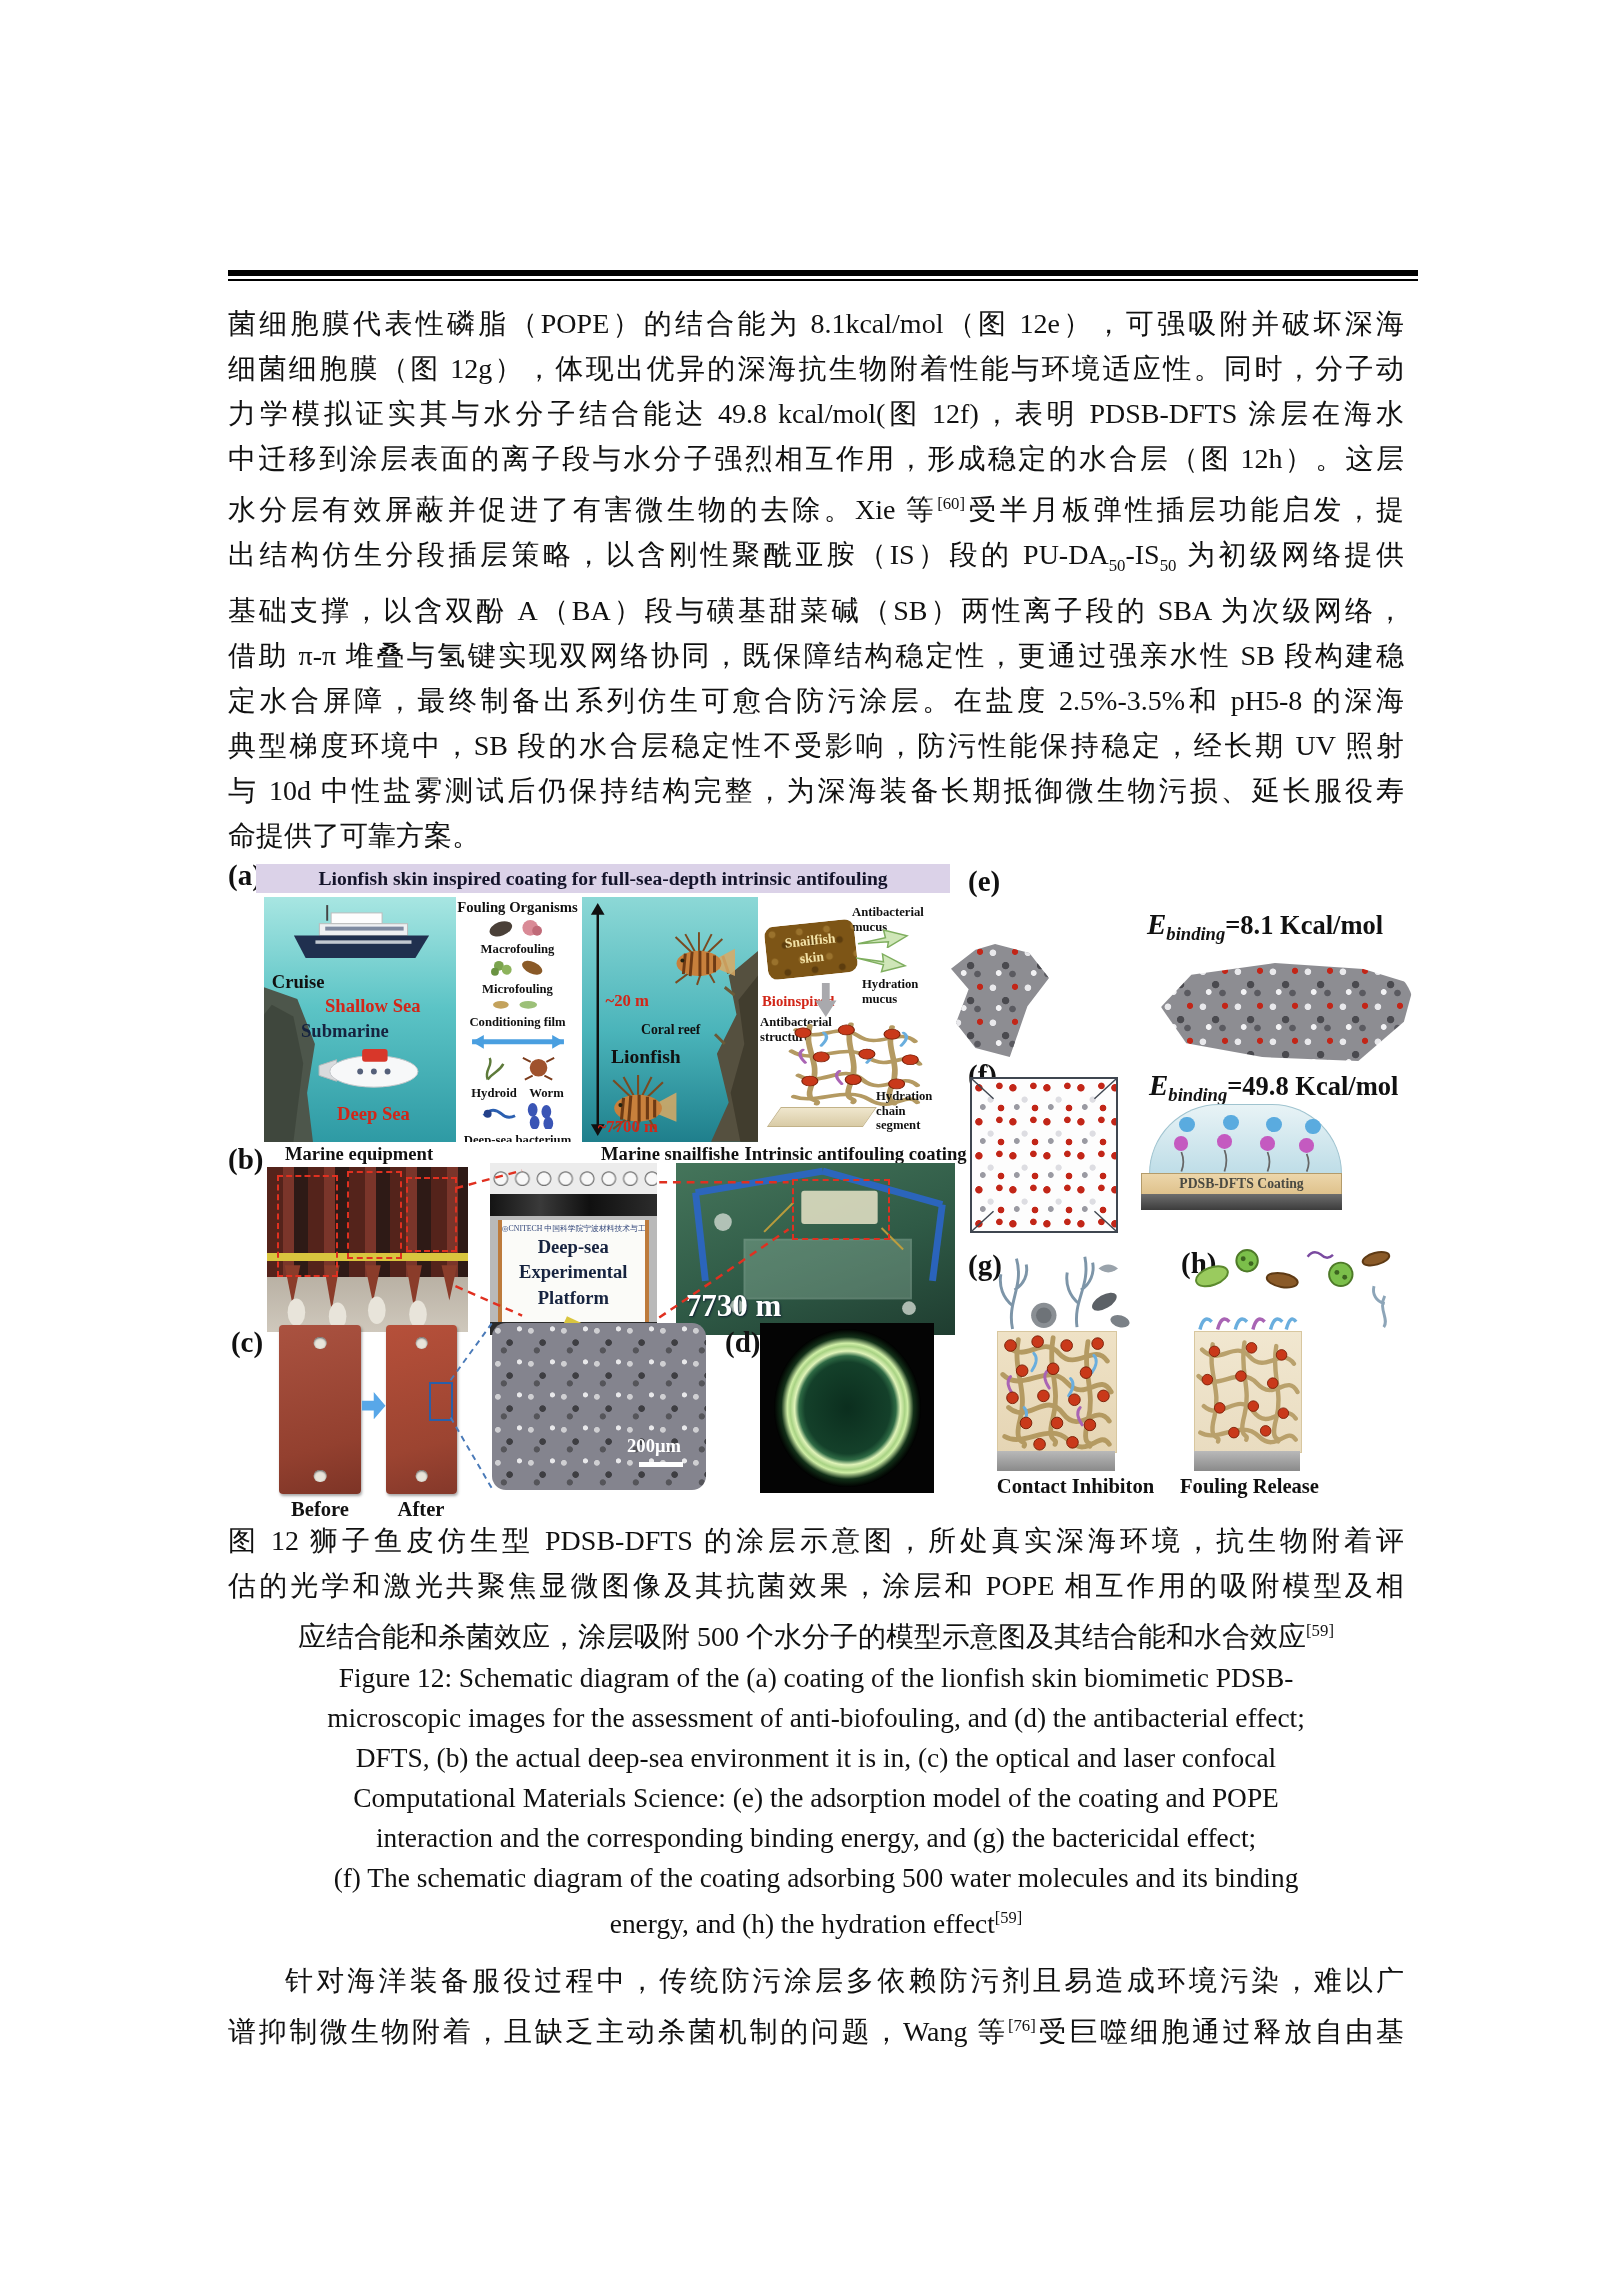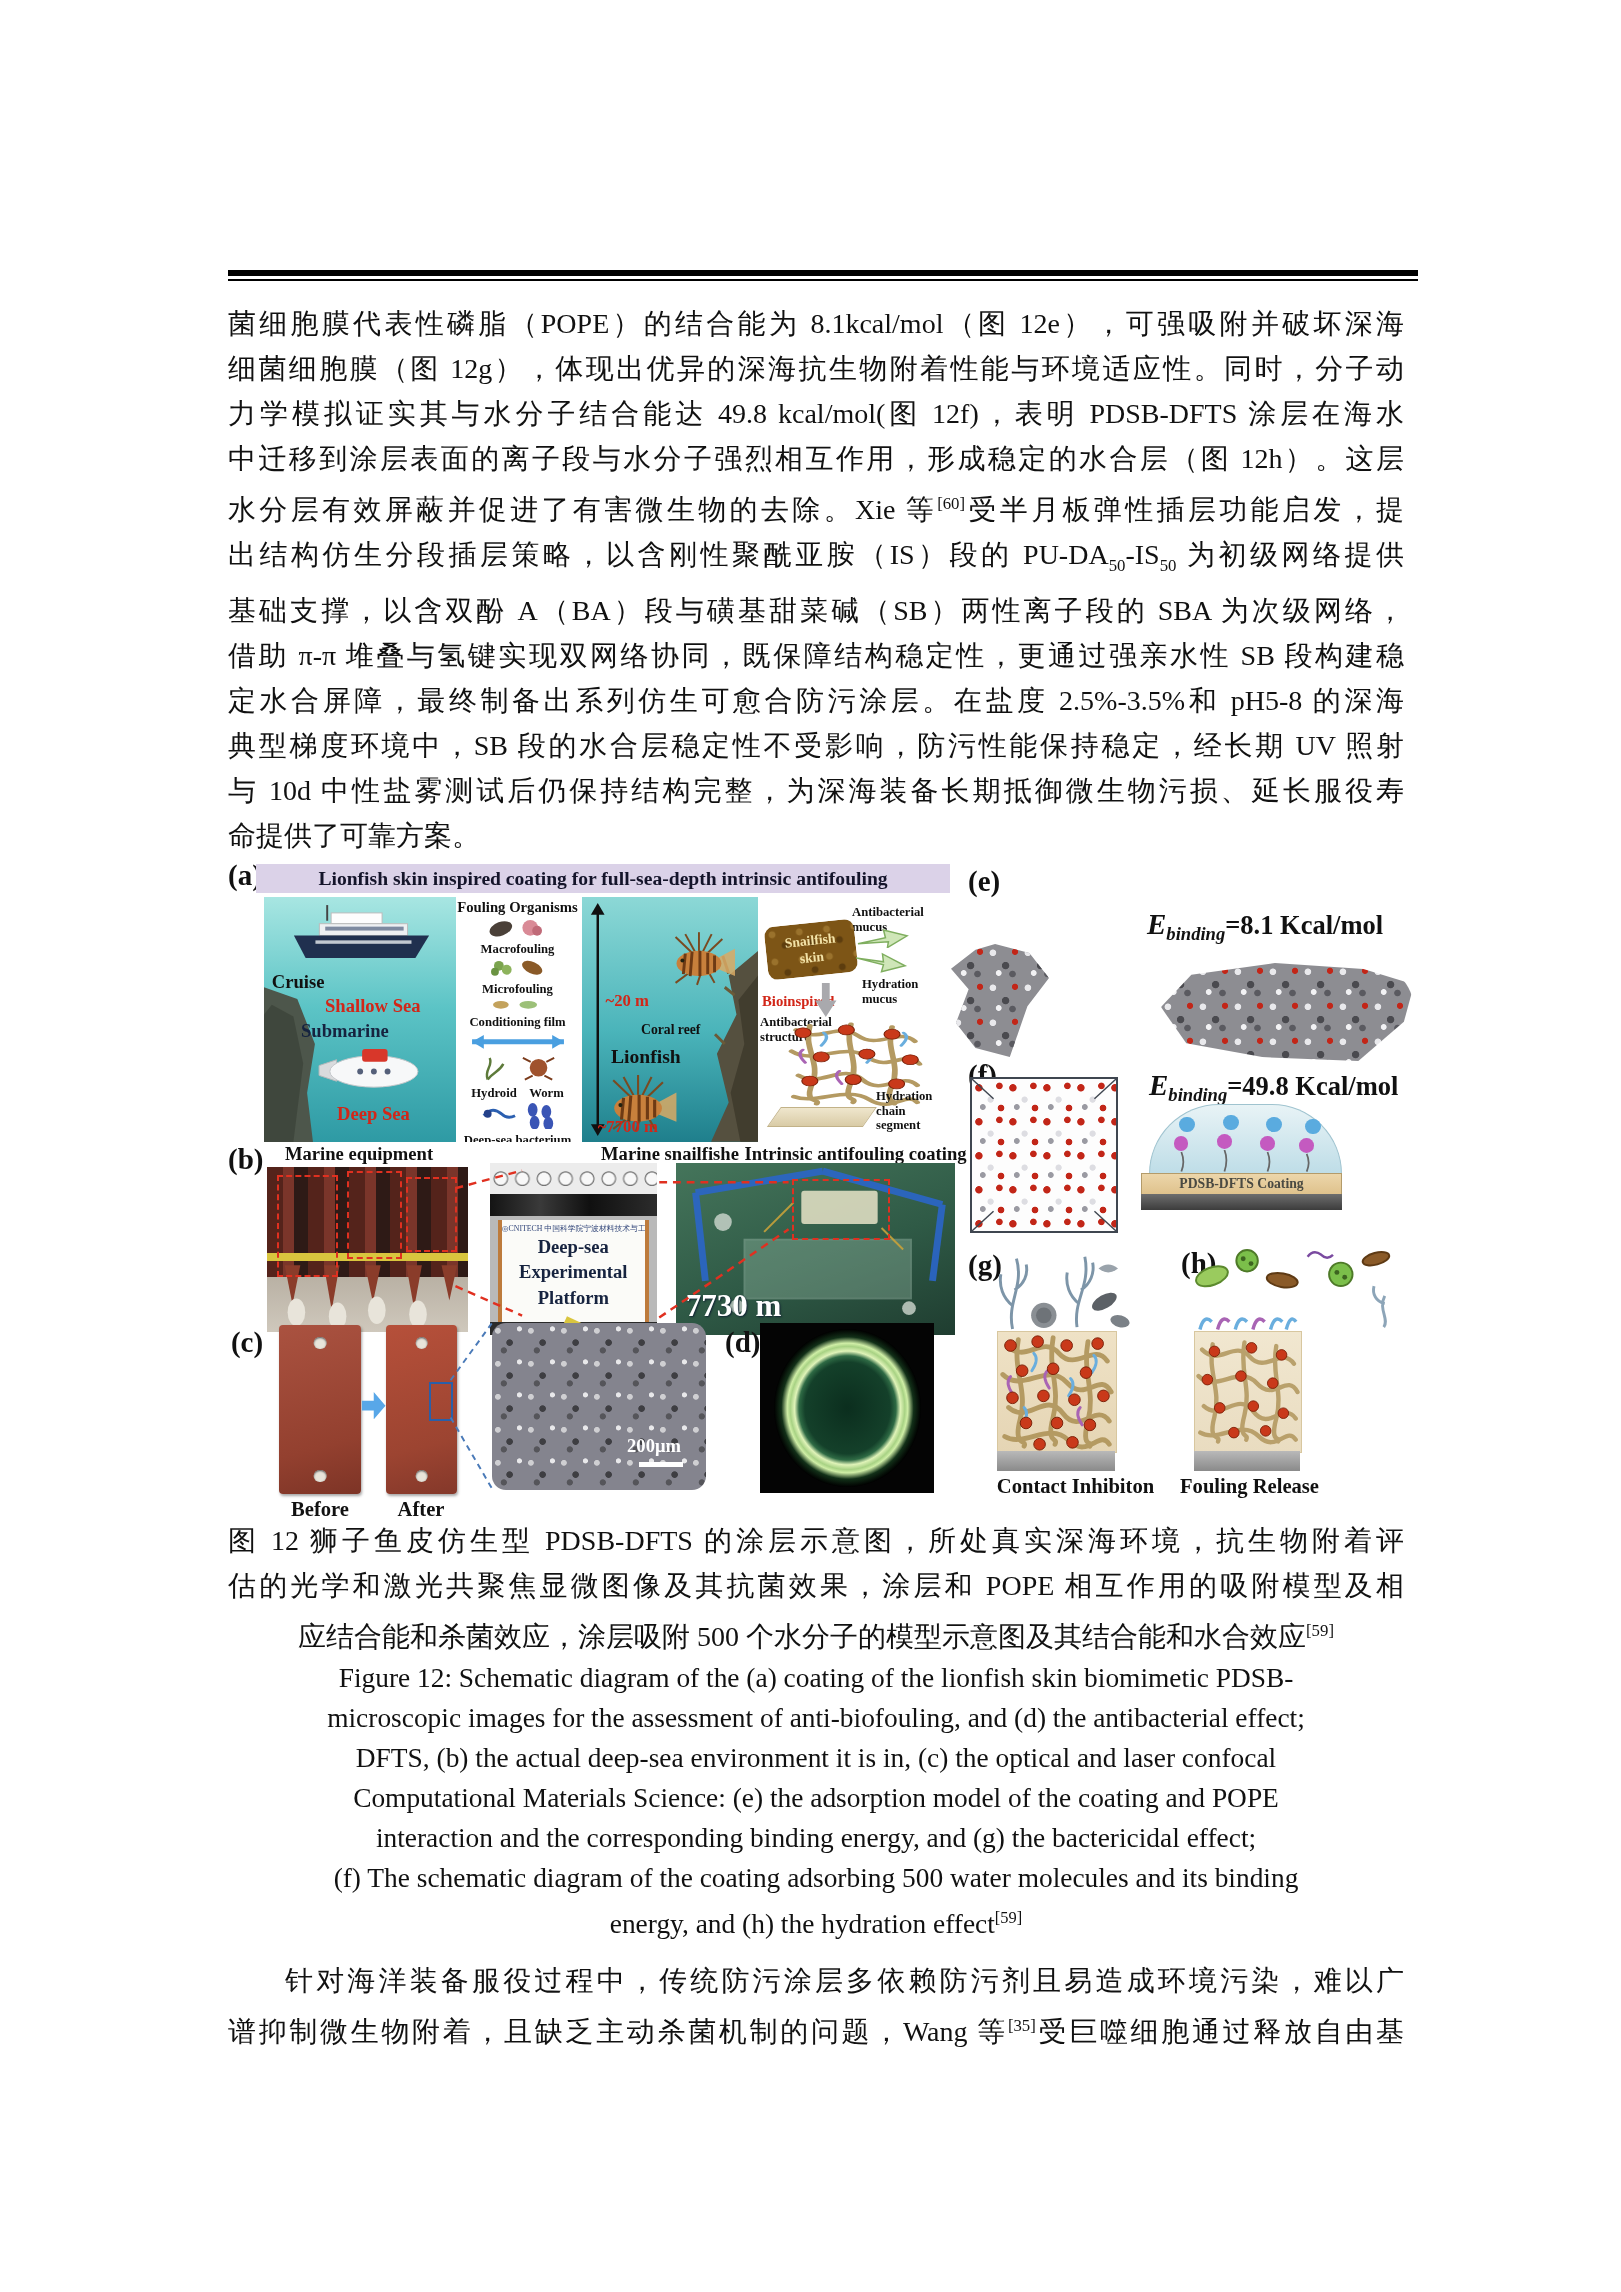--- a/index.html
+++ b/index.html
@@ -510,17 +510,17 @@
     <div class="enl">microscopic images for the assessment of anti-biofouling, and (d) the antibacterial effect;</div>
     <div class="enl">DFTS, (b) the actual deep-sea environment it is in, (c) the optical and laser confocal</div>
     <div class="enl">Computational Materials Science: (e) the adsorption model of the coating and POPE</div>
     <div class="enl">interaction and the corresponding binding energy, and (g) the bactericidal effect;</div>
     <div class="enl">(f) The schematic diagram of the coating adsorbing 500 water molecules and its binding</div>
     <div class="enl">energy, and (h) the hydration effect<sup>[59]</sup></div>
   </div>
 
   <div class="para" style="left:228px;top:1958px;">
     <div class="tl indent">针对海洋装备服役过程中，传统防污涂层多依赖防污剂且易造成环境污染，难以广</div>
-    <div class="tl">谱抑制微生物附着，且缺乏主动杀菌机制的问题，Wang 等<sup>[35]</sup>受巨噬细胞通过释放自由基</div>
+    <div class="tl">谱抑制微生物附着，且缺乏主动杀菌机制的问题，Wang 等<sup>[76]</sup>受巨噬细胞通过释放自由基</div>
   </div>
 
 </div>
 
 
 </body></html>

